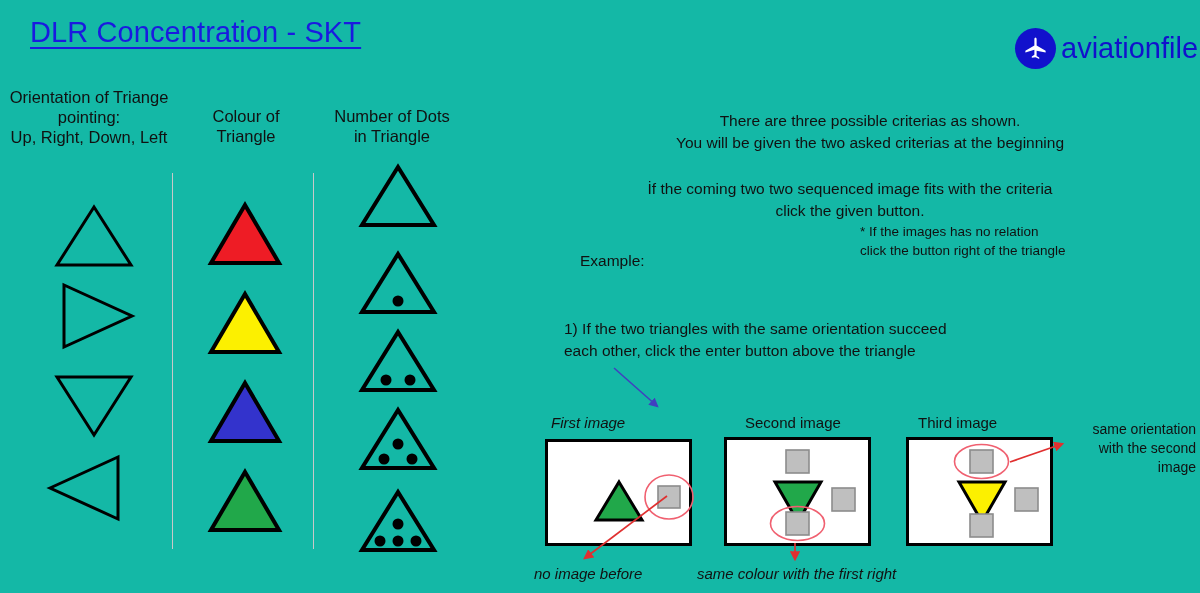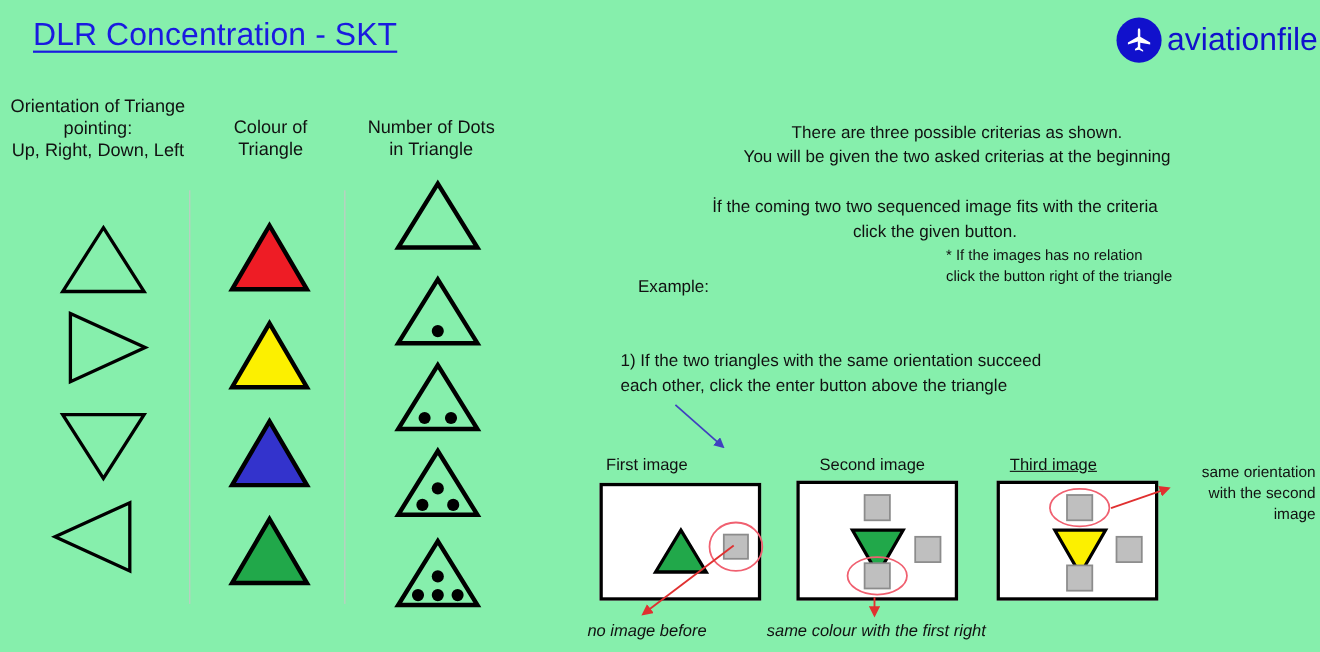--- a/index.html
+++ b/index.html
@@ -8,41 +8,41 @@
     background: #ffffff;
   }
   body {
     font-family: "Liberation Sans", sans-serif;
     color: #111111;
   }
   #slide {
     position: relative;
     width: 1200px;
     height: 593px;
-    background: #86efac;
+    background: #14b8a6;
     overflow: hidden;
   }
   .abs { position: absolute; }
 
   
   #title {
     left: 30px;
     top: 16px;
     font-size: 29px;
     color: #1a1ae0;
     text-decoration: underline;
     text-underline-offset: 5px;
     letter-spacing: 0.1px;
     white-space: nowrap;
   }
 
   
   #logo {
     left: 1015px;
-    top: 16px;
+    top: 28px;
     display: flex;
     align-items: center;
     gap: 5px;
   }
   #logo-mark {
     width: 41px;
     height: 41px;
     border-radius: 50%;
     background: #1111cc;
     display: flex;
@@ -235,21 +235,21 @@
     <svg width="56" height="48" viewBox="0 0 56 48">
       <defs>
         <marker id="mk-blue" markerWidth="6" markerHeight="6" refX="4.6" refY="3" orient="auto" markerUnits="strokeWidth">
           <path d="M0,0 L6,3 L0,6 z" fill="#4040c0"></path>
         </marker>
       </defs>
       <line x1="2" y1="2" x2="45" y2="40" stroke="#4040c0" stroke-width="1.6" marker-end="url(#mk-blue)"></line>
     </svg>
   </div>
 
-  <div class="abs boxlabel" style="left:551px; top:414px;">First image</div>
+  <div class="abs boxlabel" style="left:551px; top:414px;font-style:italic;">First image</div>
   <div class="abs frame" style="left:545px; top:439px; width:147px; height:107px;">
     <svg width="141" height="101" viewBox="0 0 141 101">
       <polygon points="71,40 94,78 48,78" fill="#21a84a" stroke="#000" stroke-width="3"></polygon>
       <rect x="110" y="44" width="22" height="22" fill="#bfbfbf" stroke="#8c8c8c" stroke-width="1.6"></rect>
       <ellipse cx="121" cy="55" rx="24" ry="22" fill="none" stroke="#f06070" stroke-width="1.6"></ellipse>
     </svg>
   </div>
   <div class="abs" style="left:545px; top:492px;">
     <svg width="130" height="72" viewBox="0 0 130 72">
       <defs>
@@ -277,21 +277,21 @@
       <defs>
         <marker id="mk-red2" markerWidth="6" markerHeight="6" refX="4.6" refY="3" orient="auto" markerUnits="strokeWidth">
           <path d="M0,0 L6,3 L0,6 z" fill="#e03030"></path>
         </marker>
       </defs>
       <line x1="9" y1="0" x2="9" y2="16" stroke="#e03030" stroke-width="1.7" marker-end="url(#mk-red2)"></line>
     </svg>
   </div>
   <div class="abs caption" style="left:697px; top:565px;">same colour with the first right</div>
 
-  <div class="abs boxlabel" style="left:918px; top:414px;text-decoration:underline;">Third image</div>
+  <div class="abs boxlabel" style="left:918px; top:414px;">Third image</div>
   <div class="abs frame" style="left:906px; top:437px; width:147px; height:109px;">
     <svg width="141" height="103" viewBox="0 0 141 103">
       <rect x="61" y="10" width="23" height="23" fill="#bfbfbf" stroke="#8c8c8c" stroke-width="1.6"></rect>
       <ellipse cx="72.5" cy="21.5" rx="27" ry="17" fill="none" stroke="#f06070" stroke-width="1.6"></ellipse>
       <polygon points="50,42 96,42 73,82" fill="#fcf000" stroke="#000" stroke-width="3"></polygon>
       <rect x="106" y="48" width="23" height="23" fill="#bfbfbf" stroke="#8c8c8c" stroke-width="1.6"></rect>
       <rect x="61" y="74" width="23" height="23" fill="#bfbfbf" stroke="#8c8c8c" stroke-width="1.6"></rect>
     </svg>
   </div>
   <div class="abs" style="left:1008px; top:440px;">

